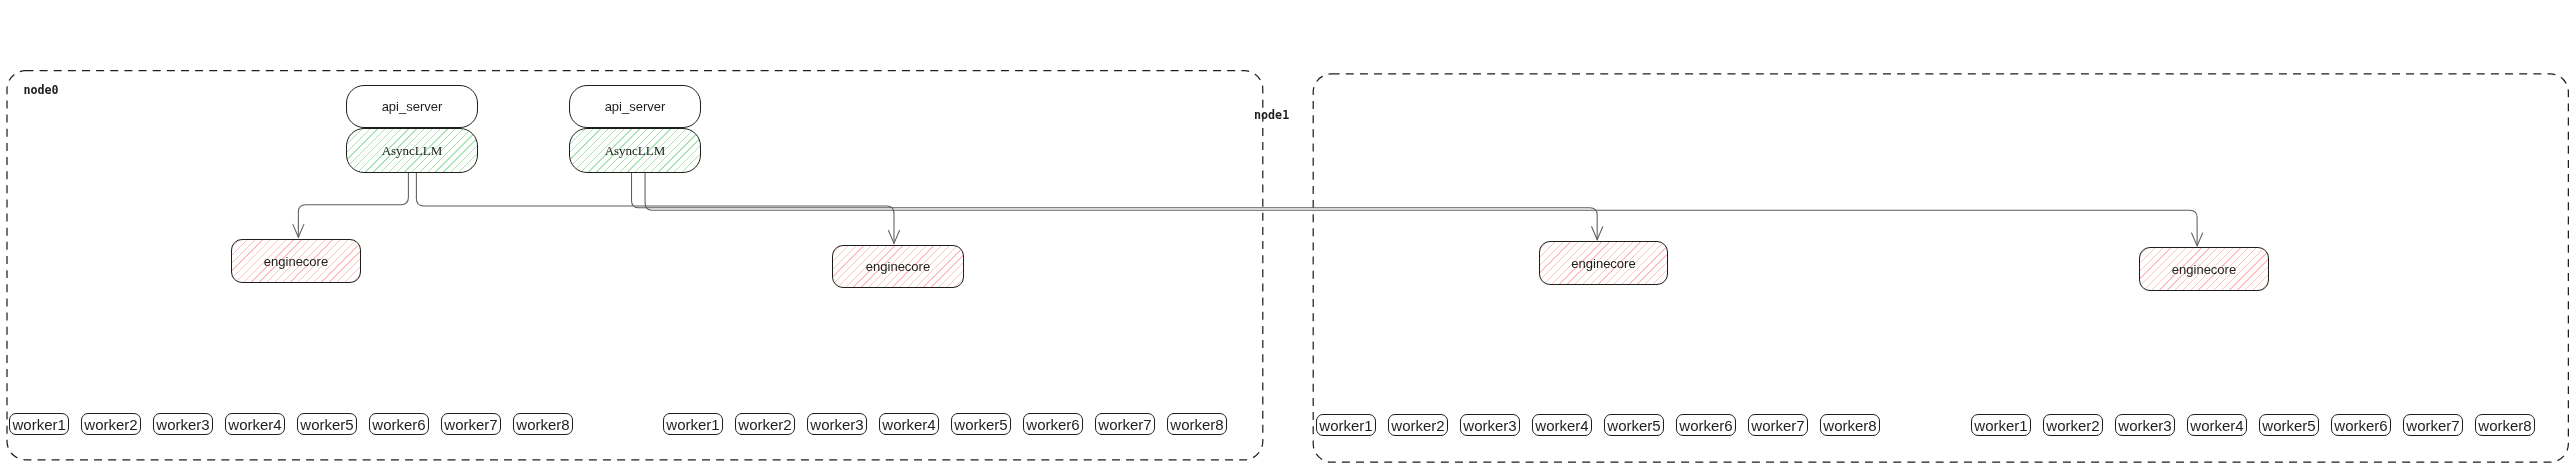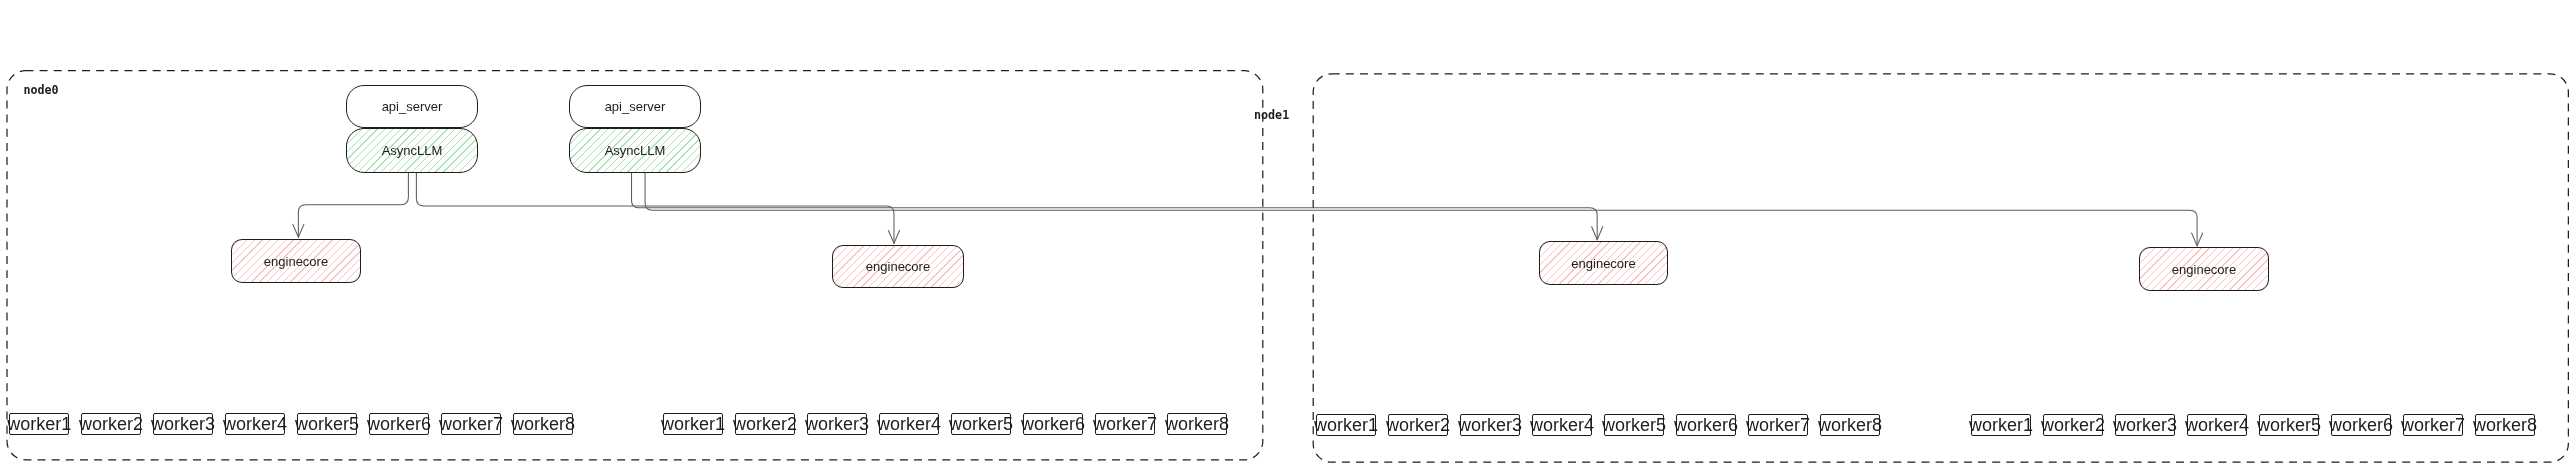--- a/index.html
+++ b/index.html
@@ -22,28 +22,29 @@
   .box {
     position:absolute; box-sizing:border-box; background:#ffffff;
     border:1.5px solid #1e1e1e; border-radius:18px;
     display:flex; align-items:center; justify-content:center;
     font-size:13px; color:#1e1e1e; white-space:nowrap;
   }
   .llm-box {
     background-image:repeating-linear-gradient(135deg,
       rgba(64,192,87,0) 0px, rgba(64,192,87,0) 4.6px,
       rgba(64,192,87,0.45) 4.6px, rgba(64,192,87,0.45) 5.5px);
+    font-family:Liberation Serif, serif;
   }
   .engine-box {
     border-radius:11px;
     background-image:repeating-linear-gradient(135deg,
       rgba(255,107,107,0) 0px, rgba(255,107,107,0) 4.6px,
       rgba(255,107,107,0.42) 4.6px, rgba(255,107,107,0.42) 5.5px);
   }
-  .worker-box { border-radius:2px; border-width:1.2px; font-size:18px; }
+  .worker-box { border-radius:7px; border-width:1.2px; font-size:15px; }
   .connector { fill:none; stroke:#5c5c5c; stroke-width:1.7; stroke-linecap:round; stroke-linejoin:round; }
 </style>
 </head>
 <body>
 
 <div class="stage" id="stage">
   <svg class="overlay" id="overlay" width="2576" height="469" viewBox="0 0 4188 763">
       <rect x="10" y="115" width="2043" height="633" rx="30" class="node-rect"></rect>
       <rect x="2135" y="120" width="2042" height="632" rx="30" class="node-rect"></rect>
       <path d="M 663 280 L 663 321 Q 663 333 651 333 L 496 333 Q 484 333 484 345 L 484 386" class="connector"></path>

